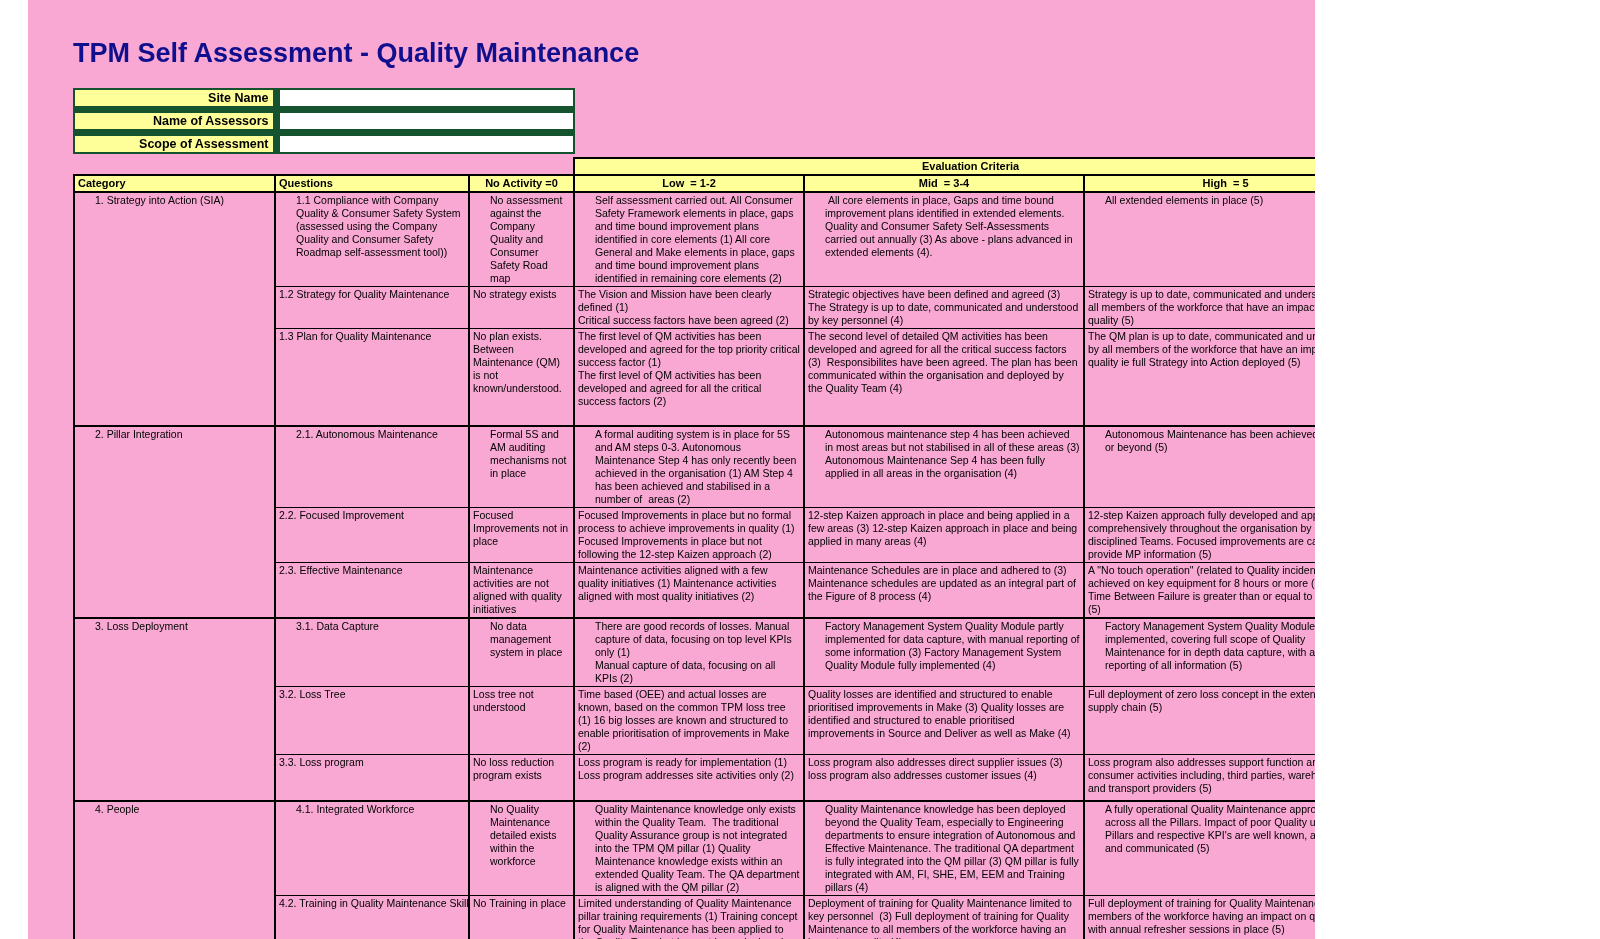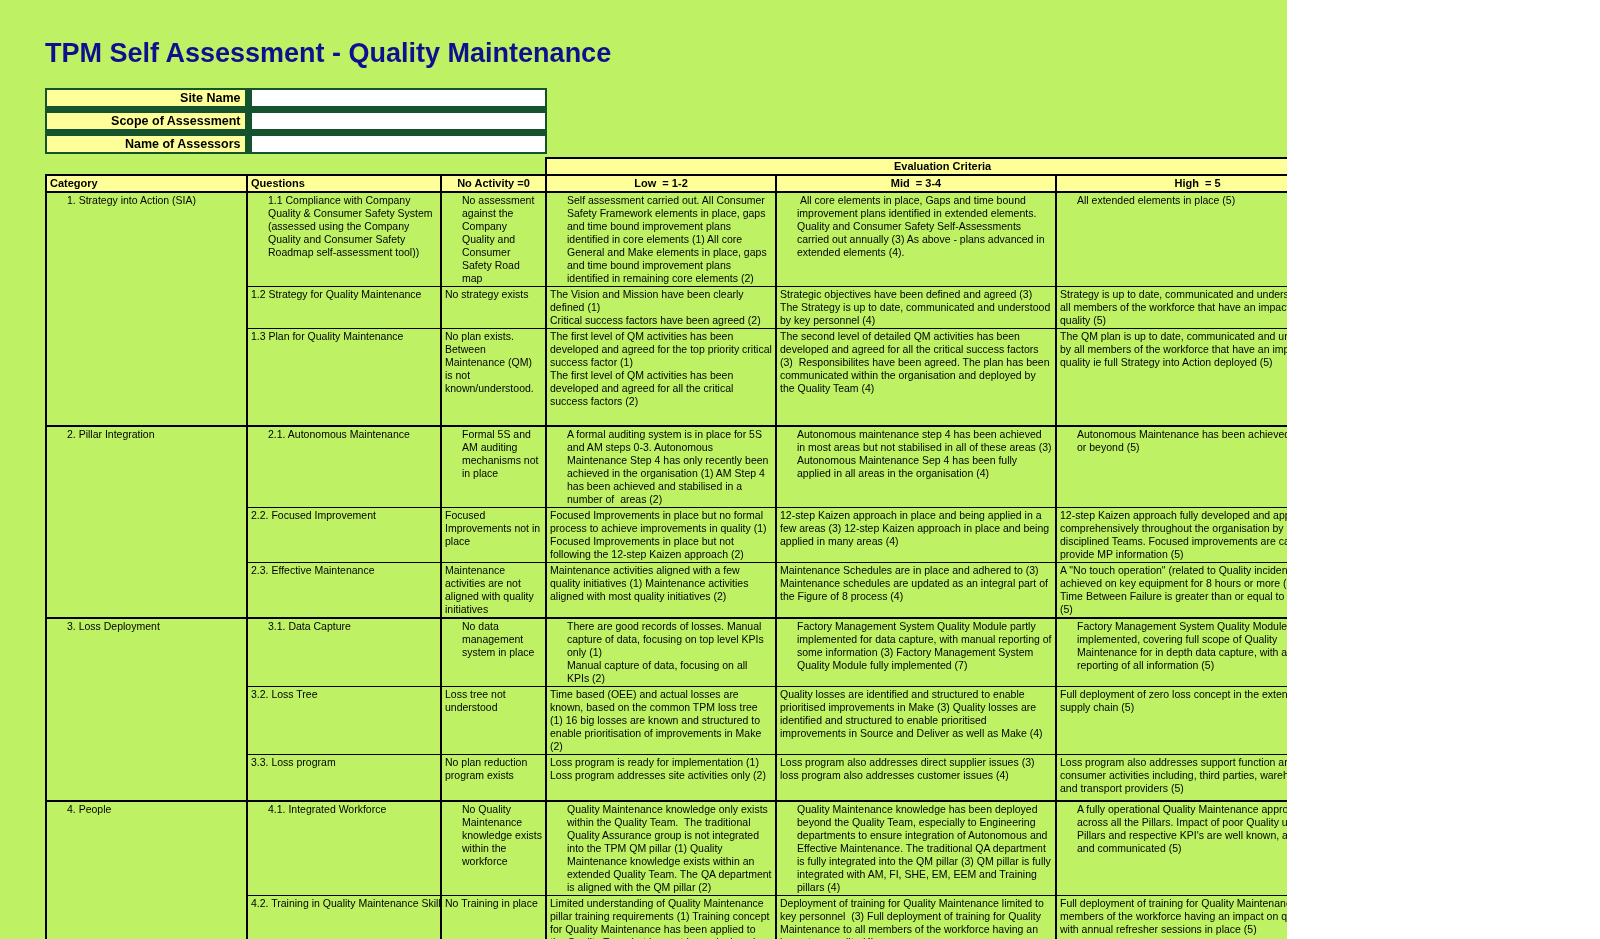--- a/index.html
+++ b/index.html
@@ -1,19 +1,19 @@
 <!DOCTYPE html>
 <html><head>
 <meta charset="utf-8">
 <style>
   * { box-sizing: border-box; }
   html, body { margin: 0; padding: 0; background: #fff; }
   #screen {
     position: relative; width: 1287px; height: 939px; overflow: hidden;
-    background: #bef264; font-family: "Liberation Sans", sans-serif; color: #000;
+    background: #f9a8d4; font-family: "Liberation Sans", sans-serif; color: #000; margin-left: 28px;
   }
   #edge-artifact {
     position: absolute; top: 0; left: 1362px; width: 238px; height: 6px;
     background: #f1f3f4; border-bottom: 1px solid #e3e5e8;
   }
   #title {
     position: absolute; top: 38px; left: 45px;
     font-size: 27px; font-weight: bold; color: #10108E; white-space: nowrap;
   }
   
@@ -66,25 +66,25 @@
 
   <div id="title">TPM Self Assessment - Quality Maintenance</div>
 
   <table id="site-table">
     <tbody>
         <tr>
       <td class="lbl">Site Name</td>
       <td class="val"></td>
     </tr>
     <tr>
+      <td class="lbl">Name of Assessors</td>
+      <td class="val"></td>
+    </tr>
+    <tr>
       <td class="lbl">Scope of Assessment</td>
-      <td class="val"></td>
-    </tr>
-    <tr>
-      <td class="lbl">Name of Assessors</td>
       <td class="val"></td>
     </tr>
   </tbody>
     </table>
 
   <table id="main-table">
     <colgroup>
       <col style="width:201px">
         <col style="width:194px">
         <col style="width:105px">
@@ -171,48 +171,48 @@
       <td class="score-cell"></td>
       <td class="total-white">0</td>
     </tr>
 
     <tr class="cat-first" style="height:66px">
       <td rowspan="3">3. Loss Deployment</td>
       <td>3.1. Data Capture</td>
       <td>No data management system in place</td>
       <td>There are good records of losses. Manual capture of data, focusing on top level KPIs only (1)
 Manual capture of data, focusing on all KPIs (2)</td>
-      <td>Factory Management System Quality Module partly implemented for data capture, with manual reporting of some information (3) Factory Management System Quality Module fully implemented (7)</td>
+      <td>Factory Management System Quality Module partly implemented for data capture, with manual reporting of some information (3) Factory Management System Quality Module fully implemented (4)</td>
       <td>Factory Management System Quality Module implemented, covering full scope of Quality Maintenance for in depth data capture, with automatic reporting of all information (5)</td>
       <td class="score-cell"></td>
       <td class="total-black" rowspan="2"></td>
     </tr>
     <tr style="height:68px">
       <td>3.2. Loss Tree</td>
       <td>Loss tree not understood</td>
       <td>Time based (OEE) and actual losses are known, based on the common TPM loss tree (1) 16 big losses are known and structured to enable prioritisation of improvements in Make (2)</td>
       <td>Quality losses are identified and structured to enable prioritised improvements in Make (3) Quality losses are identified and structured to enable prioritised improvements in Source and Deliver as well as Make (4)</td>
       <td>Full deployment of zero loss concept in the extended supply chain (5)</td>
       <td class="score-cell"></td>
     </tr>
     <tr style="height:47px">
       <td>3.3. Loss program</td>
-      <td>No plan reduction program exists</td>
+      <td>No loss reduction program exists</td>
       <td>Loss program is ready for implementation (1)
 Loss program addresses site activities only (2)</td>
       <td>Loss program also addresses direct supplier issues (3) loss program also addresses customer issues (4)</td>
       <td>Loss program also addresses support function and consumer activities including, third parties, warehousing and transport providers (5)</td>
       <td class="score-cell"></td>
       <td class="total-white">0</td>
     </tr>
 
     <tr class="cat-first" style="height:93px">
       <td rowspan="2">4. People</td>
       <td>4.1. Integrated Workforce</td>
-      <td>No Quality Maintenance knowledge exists within the workforce</td>
+      <td>No Quality Maintenance detailed exists within the workforce</td>
       <td>Quality Maintenance knowledge only exists within the Quality Team.  The traditional Quality Assurance group is not integrated into the TPM QM pillar (1) Quality Maintenance knowledge exists within an extended Quality Team. The QA department is aligned with the QM pillar (2)</td>
       <td>Quality Maintenance knowledge has been deployed beyond the Quality Team, especially to Engineering departments to ensure integration of Autonomous and Effective Maintenance. The traditional QA department is fully integrated into the QM pillar (3) QM pillar is fully integrated with AM, FI, SHE, EM, EEM and Training pillars (4)</td>
       <td>A fully operational Quality Maintenance approach exists across all the Pillars. Impact of poor Quality upon other Pillars and respective KPI's are well known, actioned and communicated (5)</td>
       <td class="score-cell"></td>
       <td class="total-black" rowspan="2"></td>
     </tr>
     <tr style="height:90px">
       <td class="clip">4.2. Training in Quality Maintenance Skills</td>
       <td>No Training in place</td>
       <td>Limited understanding of Quality Maintenance pillar training requirements (1) Training concept for Quality Maintenance has been applied to the Quality Team but has not been deployed further (2)</td>

